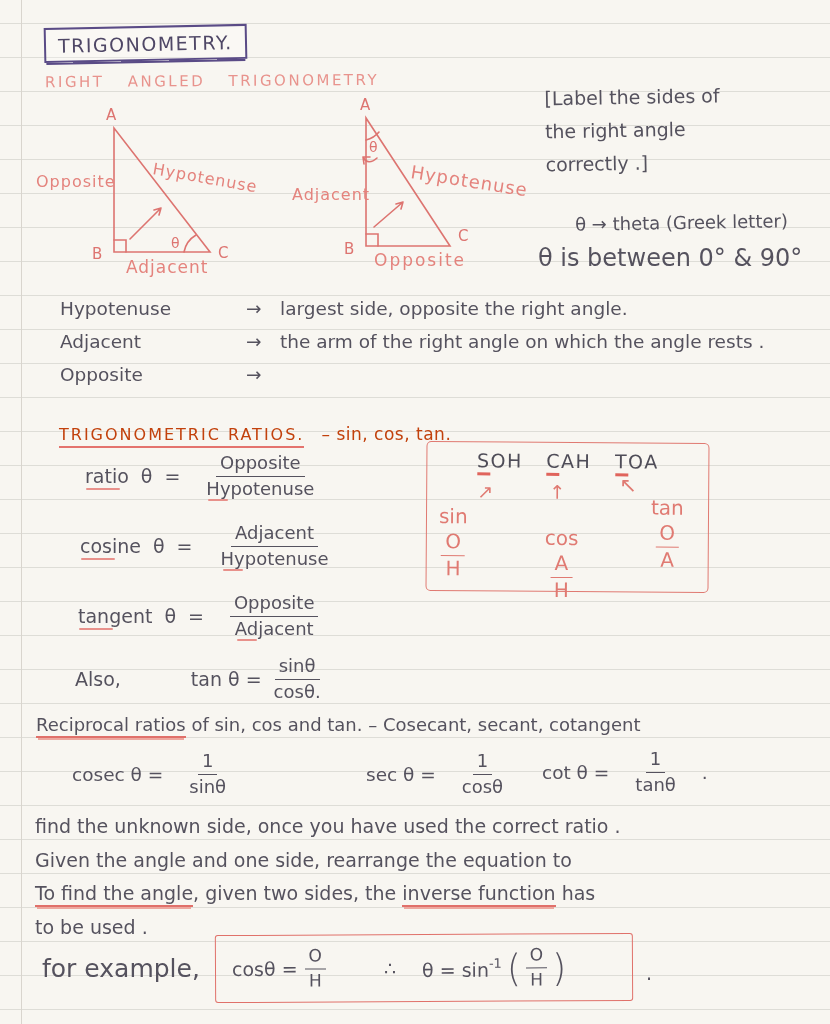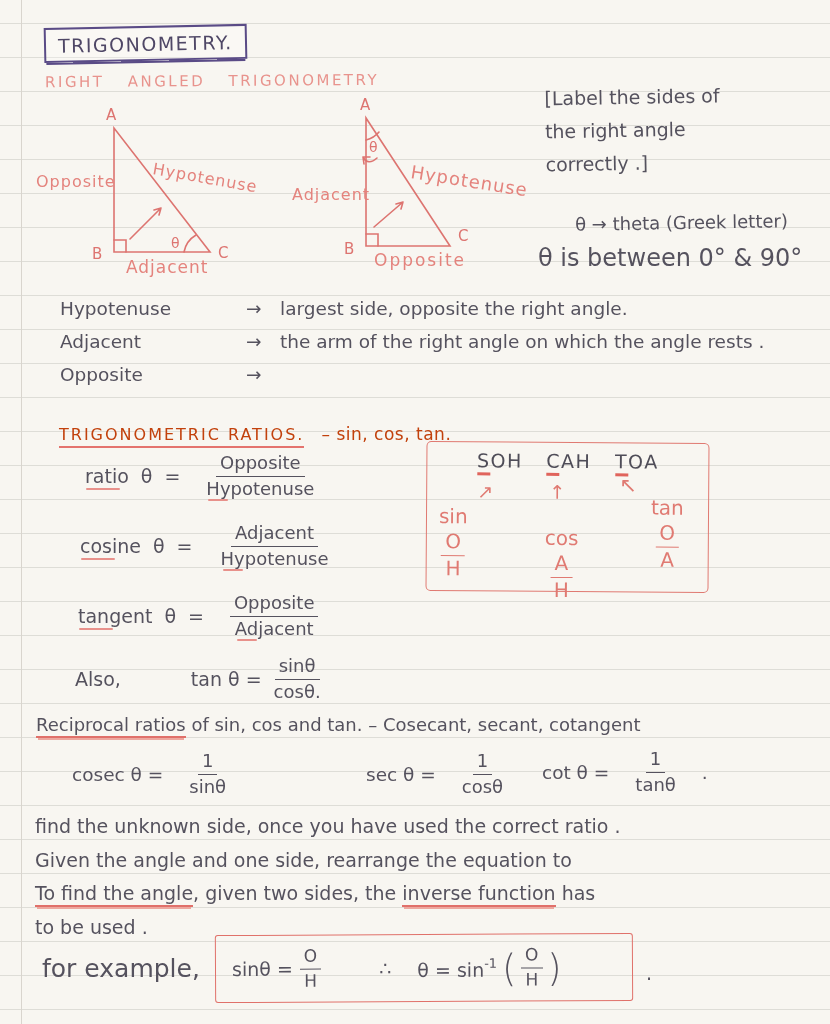--- a/index.html
+++ b/index.html
@@ -252,21 +252,21 @@
     <div>find the unknown side, once you have used the correct ratio .</div>
     <div>Given the angle and one side, rearrange the equation to</div>
     <div>
       <span class="du">To find the angle</span><span>, given two sides, the </span><span class="du">inverse function</span><span> has</span>
     </div>
     <div>to be used .</div>
   </div>
 
   <div class="abs ex-prefix ink">for example,</div>
   <div class="abs ex-box ink">
-    <span>sinθ =</span>
+    <span>cosθ =</span>
     <span class="frac">
       <span class="num">O</span>
       <span class="den">H</span>
     </span>
     <span style="width:44px;"></span>
     <span>∴</span>
     <span style="width:12px;"></span>
     <span><span>θ = sin</span><sup class="inv">-1</sup></span>
     <span class="bigparen">(</span>
     <span class="frac">

